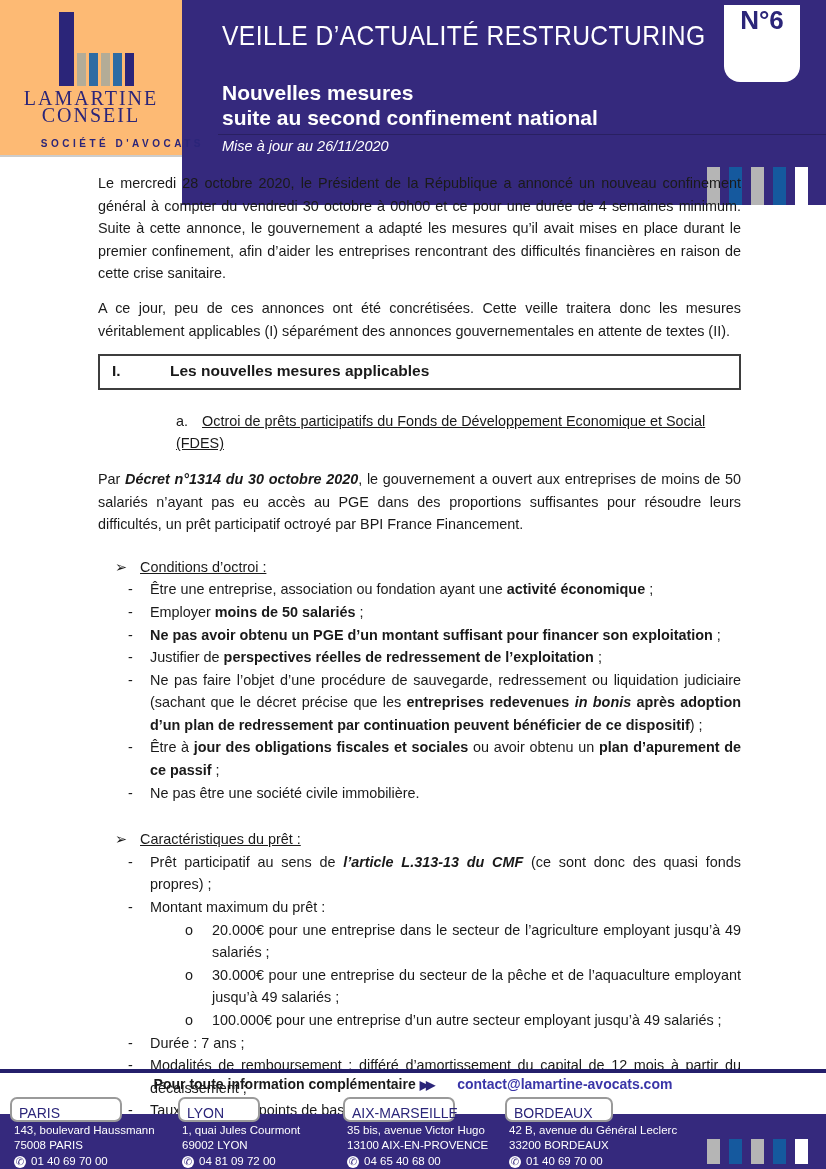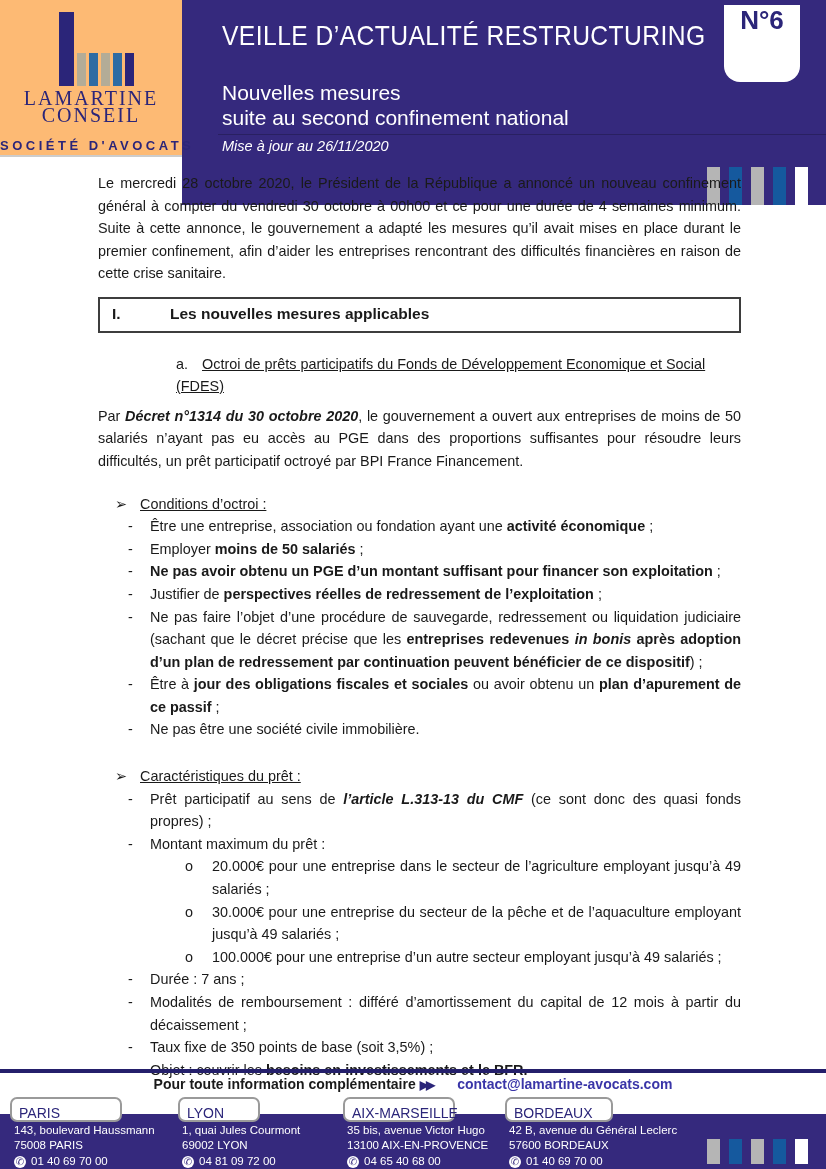--- a/index.html
+++ b/index.html
@@ -11,21 +11,21 @@
   .b { font-weight: bold; }
   .i { font-style: italic; }
   .u { text-decoration: underline; }
 
   
   .banner { position: absolute; left: 182px; top: 0; right: 0; height: 205px; background: #35297D; color: #fff; }
   .banner-title {
     position: absolute; left: 40px; top: 20px; font-size: 28px; font-weight: 400;
     letter-spacing: 0.5px; transform: scaleX(.88); transform-origin: left; white-space: nowrap;
   }
-  .banner-sub { position: absolute; left: 40px; top: 80px; font-size: 21px; font-weight: normal; line-height: 25px; }
+  .banner-sub { position: absolute; left: 40px; top: 80px; font-size: 21px; font-weight: bold; line-height: 25px; }
   .banner-sep { position: absolute; left: 36px; right: 0; top: 134px; height: 1px; background: rgba(0,0,0,0.22); }
   .banner-updated { position: absolute; left: 40px; top: 138px; font-style: italic; font-size: 14.5px; }
   .issue-tab {
     position: absolute; right: 26px; top: 5px; width: 76px; height: 77px; background: #fff;
     border-radius: 0 0 16px 16px; display: flex; align-items: flex-start; justify-content: center;
     color: #2B2579; font-weight: bold; font-size: 26px;
   }
   .bar-group { display: flex; gap: 9px; }
   .bar { width: 13px; }
   .header-bars { position: absolute; right: 18px; bottom: 0; }
@@ -39,22 +39,22 @@
   .logo-bar-tall { width: 15px; height: 74px; background: #2B2579; }
   .logo-bar-sm { width: 9px; height: 33px; }
   .logo-tan { background: #B3AC97; }
   .logo-blue { background: #2F6CA3; }
   .logo-navy { background: #2B2579; }
   .logo-name {
     position: absolute; top: 90px; left: 0; width: 182px; text-align: center;
     font-family: "Liberation Serif", serif; color: #2B2579; font-size: 20px; letter-spacing: 2px; line-height: 17px;
   }
   .logo-tagline {
-    position: absolute; top: 138px; left: 0; width: 204px; text-align: left;
-    color: #2B2579; font-size: 13px; letter-spacing: 3.5px; font-weight: bold;
+    position: absolute; top: 138px; left: 0; width: 204px; text-align: right;
+    color: #2B2579; font-size: 10px; letter-spacing: 3.5px; font-weight: bold;
   }
 
   
   .content { position: absolute; left: 98px; top: 172px; width: 643px; font-size: 14.4px; line-height: 22.6px; text-align: justify; }
   .para { margin: 0 0 12px 0; }
   .section-box {
     border: 2px solid #3d3d3d; margin: 8px 0 20px 0; padding: 4px 10px 5px 12px;
     font-weight: bold; font-size: 15.5px; display: flex; text-align: left;
   }
   .section-numeral { width: 58px; }
@@ -128,31 +128,32 @@
     <div class="logo-name">
       <div>LAMARTINE</div>
       <div>CONSEIL</div>
     </div>
     <div class="logo-tagline">SOCIÉTÉ D'AVOCATS</div>
   </div>
 
   <div class="content">
 
     <p class="para">Le mercredi 28 octobre 2020, le Président de la République a annoncé un nouveau confinement général à compter du vendredi 30 octobre à 00h00 et ce pour une durée de 4 semaines minimum. Suite à cette annonce, le gouvernement a adapté les mesures qu’il avait mises en place durant le premier confinement, afin d’aider les entreprises rencontrant des difficultés financières en raison de cette crise sanitaire.</p>
+    <p class="para">A ce jour, peu de ces annonces ont été concrétisées. Cette veille traitera donc les mesures véritablement applicables (I) séparément des annonces gouvernementales en attente de textes (II).</p>
 
     <div class="section-box">
       <span class="section-numeral">I.</span>
       <span>Les nouvelles mesures applicables</span>
     </div>
 
     <p class="para sub-heading">
       <span class="sub-label">a.</span><span class="u">Octroi de prêts participatifs du Fonds de Développement Economique et Social (FDES)</span>
     </p>
 
-    <p class="para" style="margin-top:7px"><span>Par </span><span class="b i">Décret n°1314 du 30 octobre 2020</span><span>, le gouvernement a ouvert aux entreprises de moins de 50 salariés n’ayant pas eu accès au PGE dans des proportions suffisantes pour résoudre leurs difficultés, un prêt participatif octroyé par BPI France Financement.</span></p>
+    <p class="para" style="margin-top:13px"><span>Par </span><span class="b i">Décret n°1314 du 30 octobre 2020</span><span>, le gouvernement a ouvert aux entreprises de moins de 50 salariés n’ayant pas eu accès au PGE dans des proportions suffisantes pour résoudre leurs difficultés, un prêt participatif octroyé par BPI France Financement.</span></p>
 
     <div class="list">
       <div class="li l1">
         <span class="marker">➢</span>
         <span class="u">Conditions d’octroi :</span>
       </div>
       <div class="li l2">
         <span class="marker">-</span>
         <span class="li-text"><span>Être une entreprise, association ou fondation ayant une </span><span class="b">activité économique</span><span> ;</span></span>
       </div>
@@ -267,21 +268,21 @@
   <div class="office-col" style="left:347px;">
     <div class="office-line">35 bis, avenue Victor Hugo</div>
     <div class="office-line">13100 AIX-EN-PROVENCE</div>
     <div class="phone-row">
       <span class="phone-icon">✆</span>
       <span>04 65 40 68 00</span>
     </div>
   </div>
   <div class="office-col" style="left:509px;">
     <div class="office-line">42 B, avenue du Général Leclerc</div>
-    <div class="office-line">57600 BORDEAUX</div>
+    <div class="office-line">33200 BORDEAUX</div>
     <div class="phone-row">
       <span class="phone-icon">✆</span>
       <span>01 40 69 70 00</span>
     </div>
   </div>
 
   <div class="footer-bars bar-group">
     <div class="bar bar-gray"></div>
     <div class="bar bar-blue"></div>
     <div class="bar bar-gray"></div>

